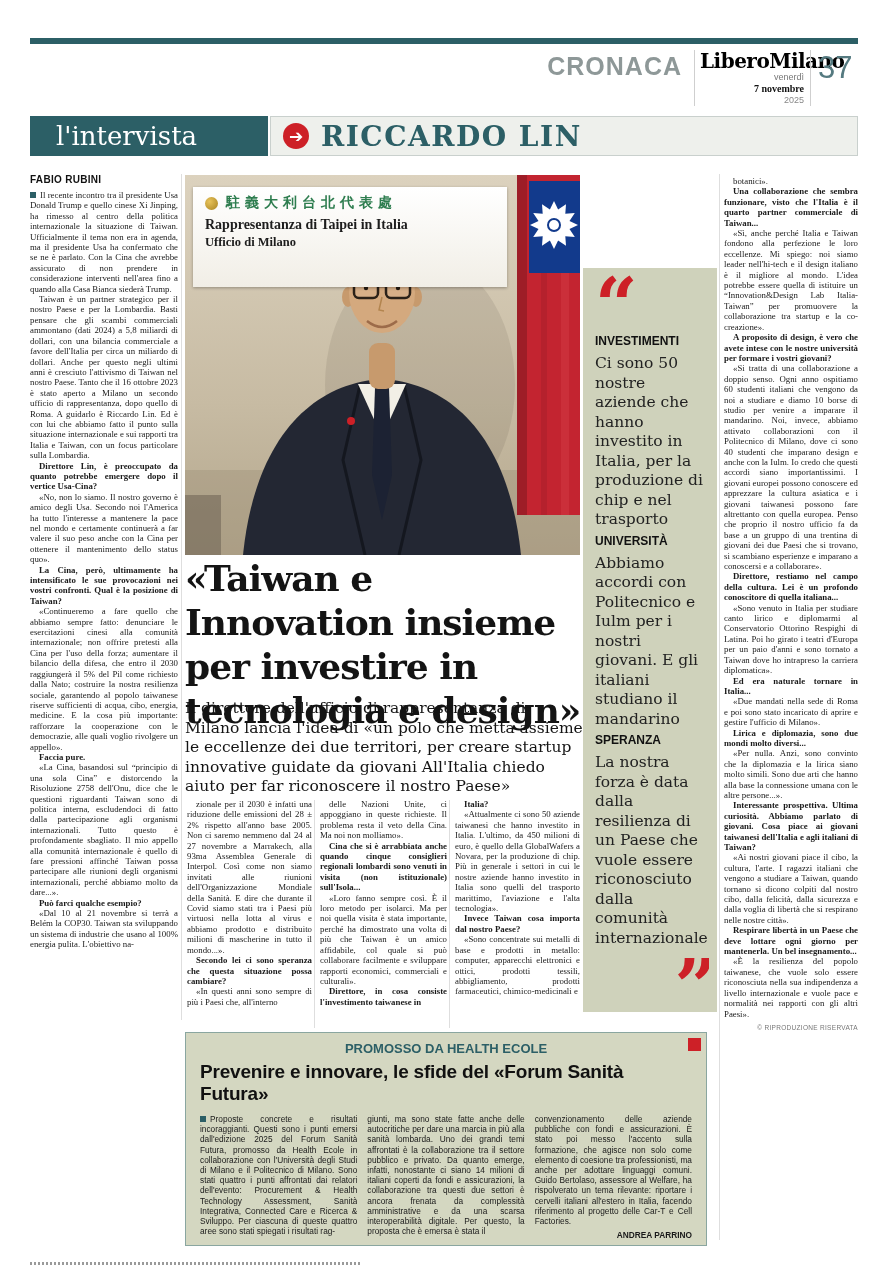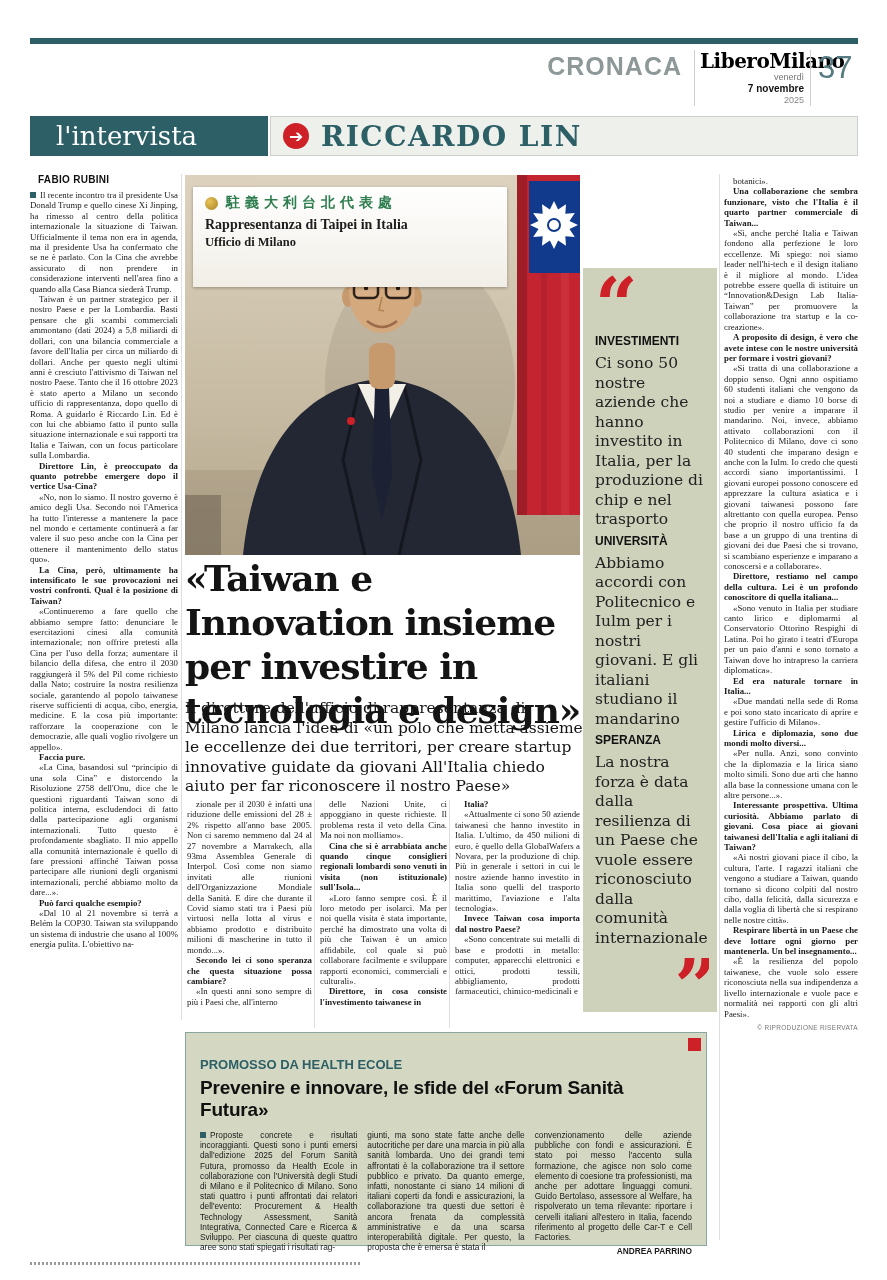--- a/index.html
+++ b/index.html
@@ -9,40 +9,40 @@
   
   .topbar{position:absolute;left:30px;top:38px;width:828px;height:6px;background:#2c5f66;}
   .hdr-section{position:absolute;left:420px;top:52px;width:262px;text-align:right;
         font-family:Liberation Sans, sans-serif;font-weight:bold;font-size:25px;
         color:#8e9898;letter-spacing:1px;}
   .hdr-rule{position:absolute;top:50px;width:1px;height:56px;background:#cfcfcf;}
   .masthead{position:absolute;left:700px;top:50px;width:104px;text-align:right;}
   .masthead-title{font-family:"DejaVu Serif",serif;font-weight:bold;font-size:20px;
         color:#000;letter-spacing:-0.5px;line-height:22px;}
   .masthead-weekday{font-family:"Liberation Sans",sans-serif;font-size:9px;color:#777;line-height:11px;}
-  .masthead-date{font-family:Liberation Sans, sans-serif;font-weight:bold;font-size:10px;color:#111;line-height:12px;}
+  .masthead-date{font-family:Liberation Serif, serif;font-weight:bold;font-size:10px;color:#111;line-height:12px;}
   .masthead-year{font-family:"Liberation Sans",sans-serif;font-size:9px;color:#888;line-height:11px;}
   .pagenum{position:absolute;left:818px;top:50px;width:42px;font-family:"Liberation Sans",sans-serif;
         font-size:31px;color:#557a80;}
 
   
   .kicker-label{position:absolute;left:30px;top:116px;width:238px;height:40px;background:#2c5f66;
         color:#fff;font-family:"DejaVu Serif",serif;font-size:26px;line-height:40px;
         padding-left:26px;box-sizing:border-box;}
   .kicker-main{position:absolute;left:270px;top:116px;width:588px;height:40px;background:#eef0ec;
         border:1px solid #c9d0cd;box-sizing:border-box;display:flex;align-items:center;}
   .kicker-arrow{display:inline-block;width:26px;height:26px;border-radius:50%;background:#cd2027;
         color:#fff;text-align:center;line-height:26px;font-size:17px;font-weight:bold;
         margin-left:12px;font-family:"DejaVu Sans",sans-serif;}
   .kicker-name{font-family:"DejaVu Serif",serif;font-weight:bold;font-size:28px;color:#2c5f66;
         letter-spacing:1.5px;margin-left:12px;}
 
   
   .byline{position:absolute;left:30px;top:174px;font-family:"Liberation Sans",sans-serif;
-        font-weight:bold;font-size:10px;letter-spacing:.3px;color:#111;margin-left:8px;}
+        font-weight:bold;font-size:10px;letter-spacing:.3px;color:#111;}
   .vrule{position:absolute;width:1px;background:#dedede;}
   .col{position:absolute;font-size:8.8px;line-height:10.4px;text-align:justify;overflow:hidden;}
   .col p{margin:0;text-indent:9px;}
   .col p.lead{text-indent:0;}
   .col p.q{font-weight:bold;}
   .col p.copyright{text-align:right;font-size:6.5px;color:#777;text-indent:0;margin-top:4px;
         font-family:"Liberation Sans",sans-serif;letter-spacing:.3px;}
   .leadsq{display:inline-block;width:6px;height:6px;background:#2c5f66;margin-right:4px;}
   .col1{left:30px;top:190px;width:148px;height:828px;}
   .col2{left:187px;top:799px;width:125px;height:230px;}
@@ -78,21 +78,21 @@
         font-weight:bold;font-size:74px;line-height:74px;letter-spacing:-8px;height:62px;overflow:hidden;}
   .pq-label{font-family:"Liberation Sans",sans-serif;font-weight:bold;font-size:12px;color:#111;
         margin-top:4px;}
   .pq-text{font-family:"DejaVu Serif",serif;font-size:15.5px;line-height:19.5px;color:#222;margin-top:6px;}
 
   
   .healthbox{position:absolute;left:185px;top:1032px;width:522px;height:214px;background:#d4d7c1;
         border:1px solid #8aa6a0;box-sizing:border-box;}
   .hb-red{position:absolute;top:5px;right:5px;width:13px;height:13px;background:#cd2027;}
   .hb-kicker{color:#2c5f66;font-family:"Liberation Sans",sans-serif;font-weight:bold;font-size:13px;
-        padding:24px 14px 0 14px;}
+        padding:8px 14px 0 14px;text-align:center;}
   .hb-title{font-family:"Liberation Sans",sans-serif;font-weight:bold;font-size:19px;
         letter-spacing:-.2px;padding:5px 14px 7px 14px;color:#111;}
   .hb-cols{display:flex;gap:10px;padding:2px 14px 0 14px;}
   .hb-col{flex:1;font-family:"Liberation Sans",sans-serif;font-size:8.3px;line-height:10.2px;
         text-align:justify;height:132px;overflow:hidden;}
   .hb-author{text-align:right;font-weight:bold;margin-top:4px;}
 
   .microprint{position:absolute;left:30px;top:1262px;width:330px;height:3px;
         background:repeating-linear-gradient(90deg,#9a9a9a 0 2px,transparent 2px 4px);}
 </style>

